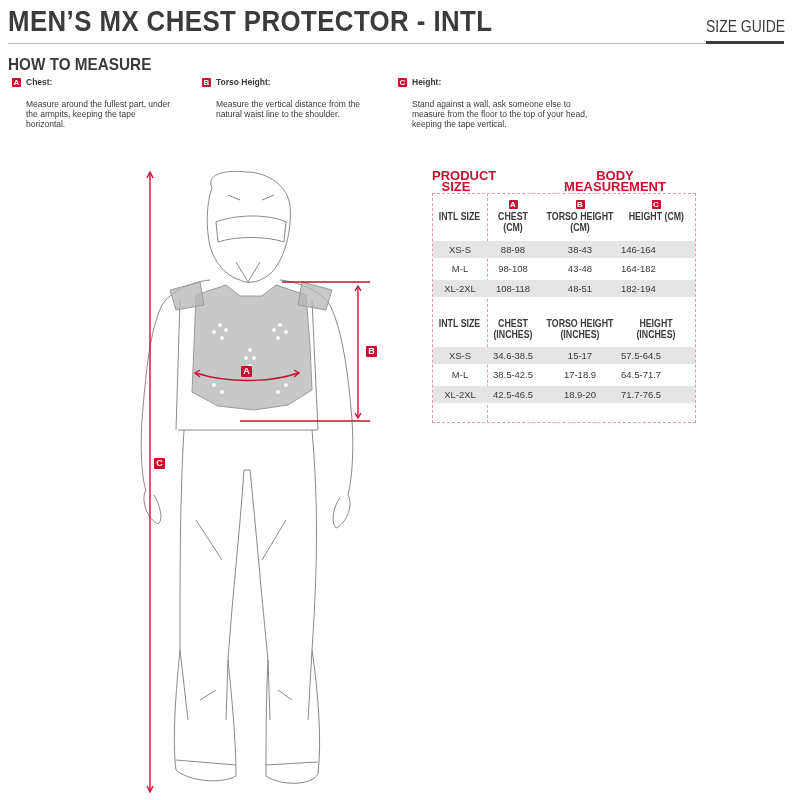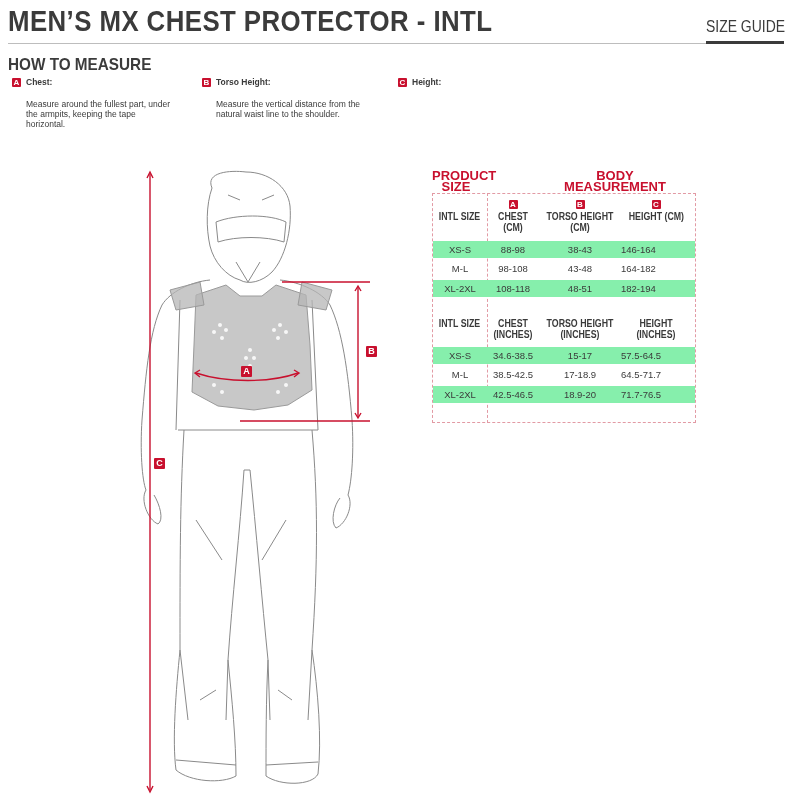--- a/index.html
+++ b/index.html
@@ -12,21 +12,21 @@
   .step{position:absolute;top:77px;font-size:8.5px;line-height:10px;color:#3a3a3a;}
   .step .hd{display:flex;align-items:center;gap:5px;font-weight:bold;}
   .badge{display:inline-block;background:#c8102e;color:#fff;font-weight:bold;font-size:8px;line-height:9px;width:9px;height:9px;text-align:center;border-radius:1px;}
   .step .tx{padding-left:14px;margin-top:12px;}
   
   .figure{position:absolute;left:0;top:150px;width:420px;height:650px;}
   .red{color:#c8102e;font-weight:bold;text-align:center;font-size:13px;line-height:11px;}
   .box{position:absolute;left:432px;top:193px;width:264px;height:230px;border:1px dashed #e29aa4;box-sizing:border-box;}
   .vsep{position:absolute;left:487px;top:193px;height:230px;border-left:1px dashed #e29aa4;}
   .row{position:absolute;left:433px;width:262px;display:flex;height:17px;align-items:center;font-size:9.5px;}
-  .row.shade{background:#86efac;}
+  .row.shade{background:#e5e5e5;}
   .row .c0{width:54px;text-align:center;}
   .row .c1{width:52px;text-align:center;}
   .row .c2{width:82px;text-align:center;}
   .row .c3{width:70px;text-align:left;}
   .hrow{position:absolute;left:433px;width:262px;display:flex;font-weight:bold;font-size:10px;line-height:11px;}
   .hrow>div{text-align:center;}
   .hrow .c0{width:54px;}
   .hrow .c1{width:52px;}
   .hrow .c2{width:82px;}
   .hrow .c3{width:70px;}
@@ -55,20 +55,21 @@
       <span class="badge">B</span>
       <span>Torso Height:</span>
     </div>
   <div class="tx">Measure the vertical distance from the natural waist line to the shoulder.</div>
 </div>
 <div class="step" style="left:398px;width:190px;">
   <div class="hd">
       <span class="badge">C</span>
       <span>Height:</span>
     </div>
+  <div class="tx">Stand against a wall, ask someone else to measure from the floor to the top of your head, keeping the tape vertical.</div>
 </div>
 
 <div class="figure">
   <svg width="420" height="650" viewBox="0 150 420 650" xmlns="http://www.w3.org/2000/svg">
     <g fill="none" stroke="#8a8a8a" stroke-width="1">
 
       <path d="M212 188 C205 172 230 170 246 172 C268 172 288 186 290 206 C292 230 285 258 272 272 C262 282 248 285 240 280 C226 276 214 262 210 246 C206 228 206 205 212 188 Z"></path>
       <path d="M216 222 C236 214 270 214 286 222 L284 242 C266 236 236 236 218 242 Z"></path>
       <path d="M228 195 L240 200 M262 200 L274 195"></path>
       <path d="M236 262 L248 282 L260 262"></path>

